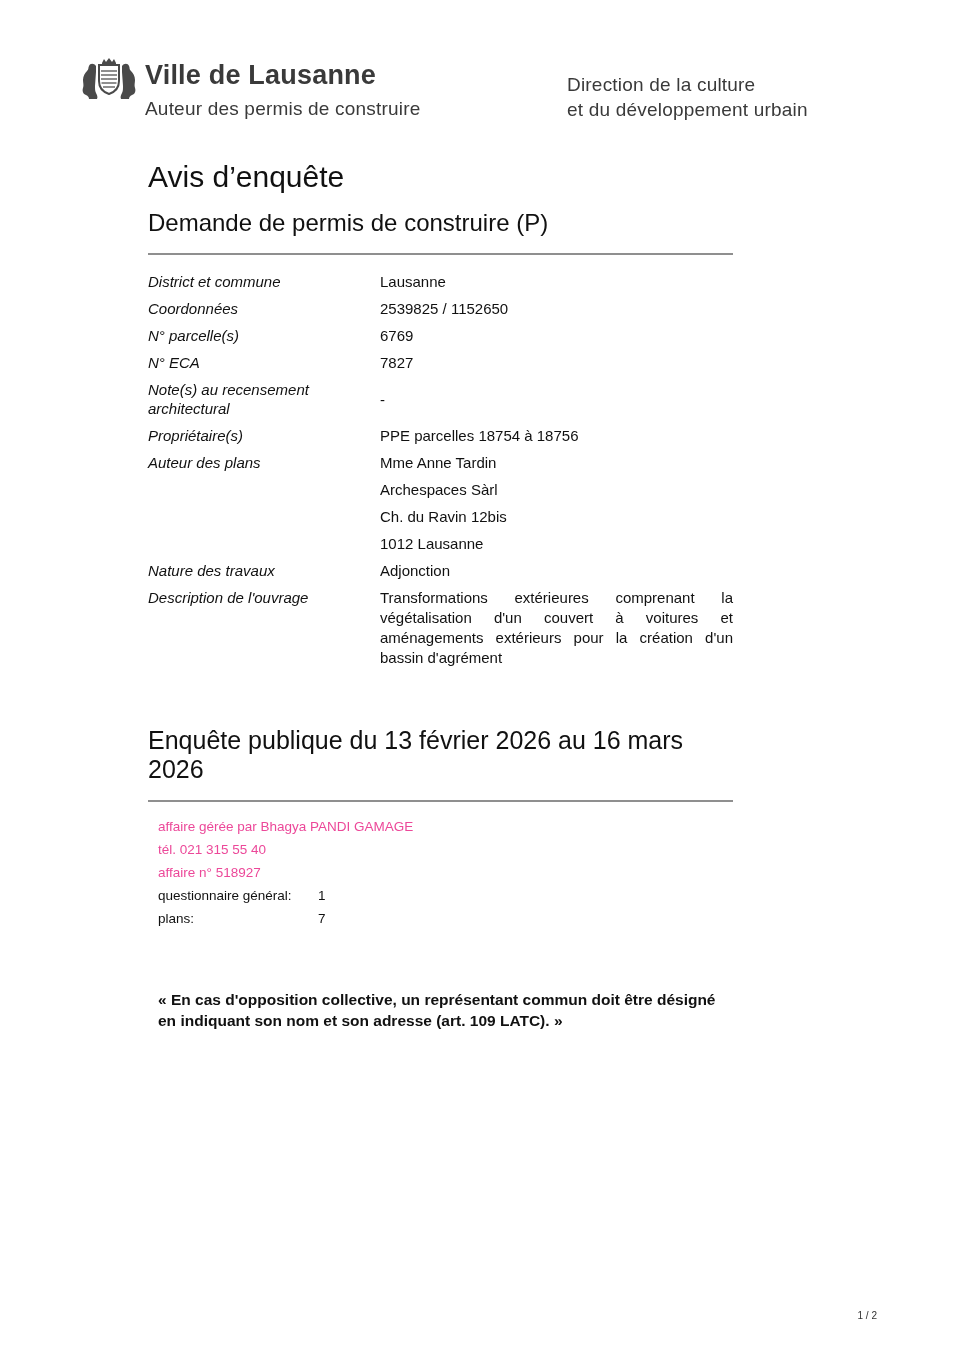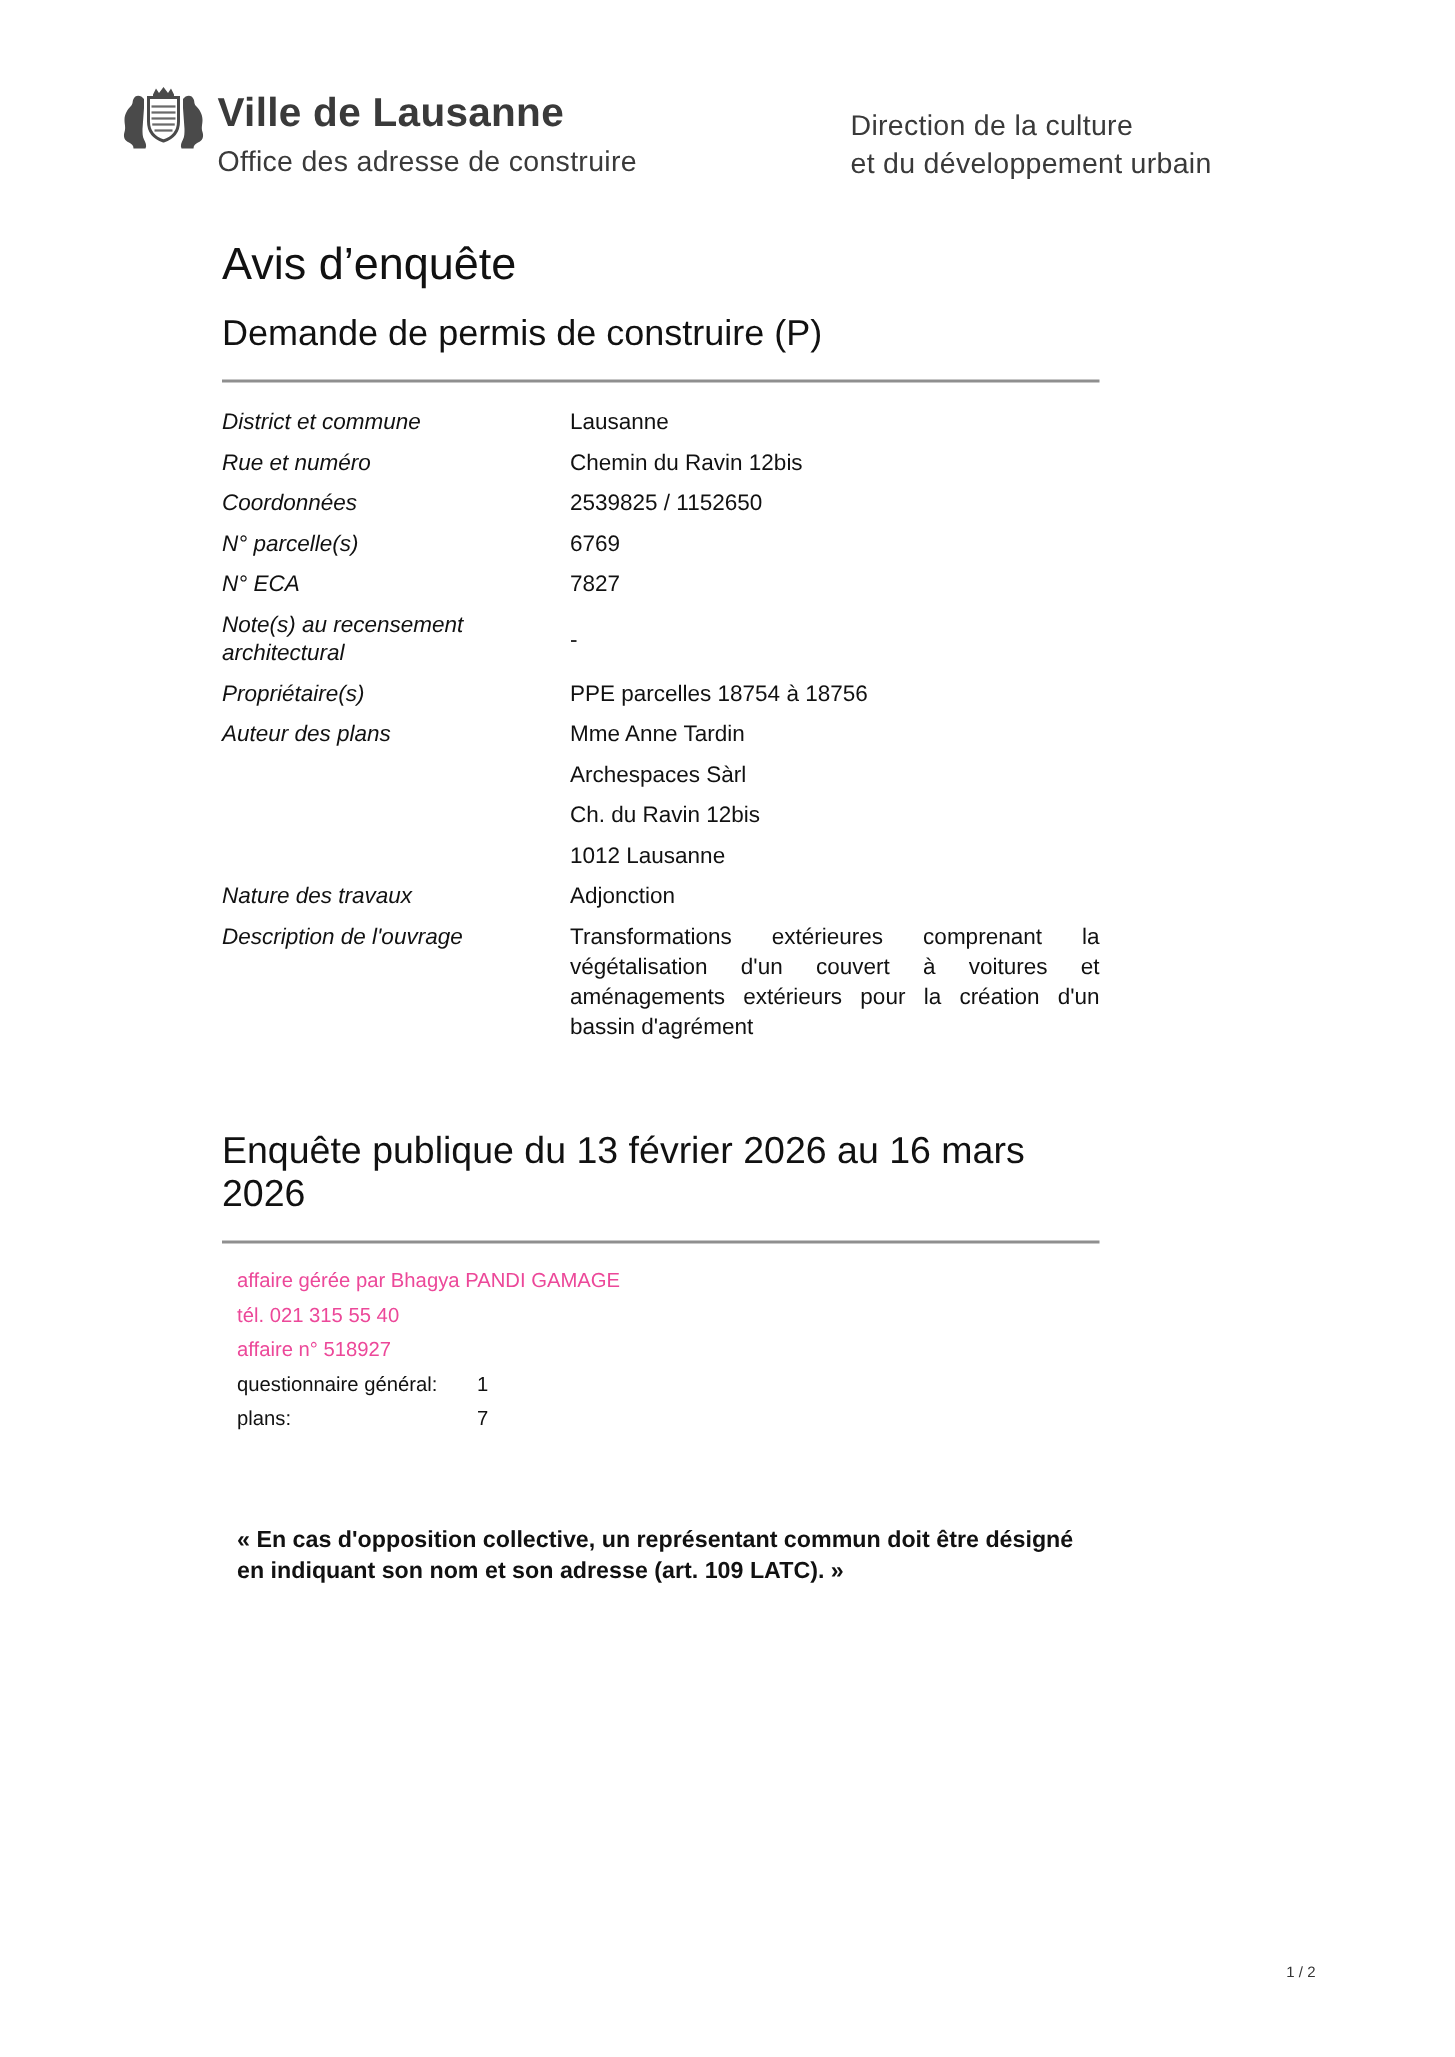--- a/index.html
+++ b/index.html
@@ -76,41 +76,37 @@
         <line x1="23" y1="15" x2="39" y2="15"></line>
         <line x1="23" y1="19" x2="39" y2="19"></line>
         <line x1="23" y1="23" x2="39" y2="23"></line>
         <line x1="23.5" y1="27" x2="38.5" y2="27"></line>
         <line x1="25" y1="31" x2="37" y2="31"></line>
       </g>
     </svg>
   </div>
   <div class="org-block">
     <div class="org-name">Ville de Lausanne</div>
-    <div class="office-name">Office des adresse de construire</div>
+    <div class="office-name">Auteur des permis de construire</div>
   </div>
   <div class="direction-block">
     <div>Direction de la culture</div>
     <div>et du développement urbain</div>
   </div>
 </div>
 
 <div class="content">
   <div class="doc-title">Avis d’enquête</div>
   <div class="doc-subtitle">Demande de permis de construire (P)</div>
   <hr class="rule">
 
   <div class="details">
     <div class="drow">
       <span class="dlabel">District et commune</span>
       <span class="dvalue">Lausanne</span>
-    </div>
-    <div class="drow">
-      <span class="dlabel">Rue et numéro</span>
-      <span class="dvalue">Chemin du Ravin 12bis</span>
     </div>
     <div class="drow">
       <span class="dlabel">Coordonnées</span>
       <span class="dvalue">2539825 / 1152650</span>
     </div>
     <div class="drow">
       <span class="dlabel">N° parcelle(s)</span>
       <span class="dvalue">6769</span>
     </div>
     <div class="drow">

